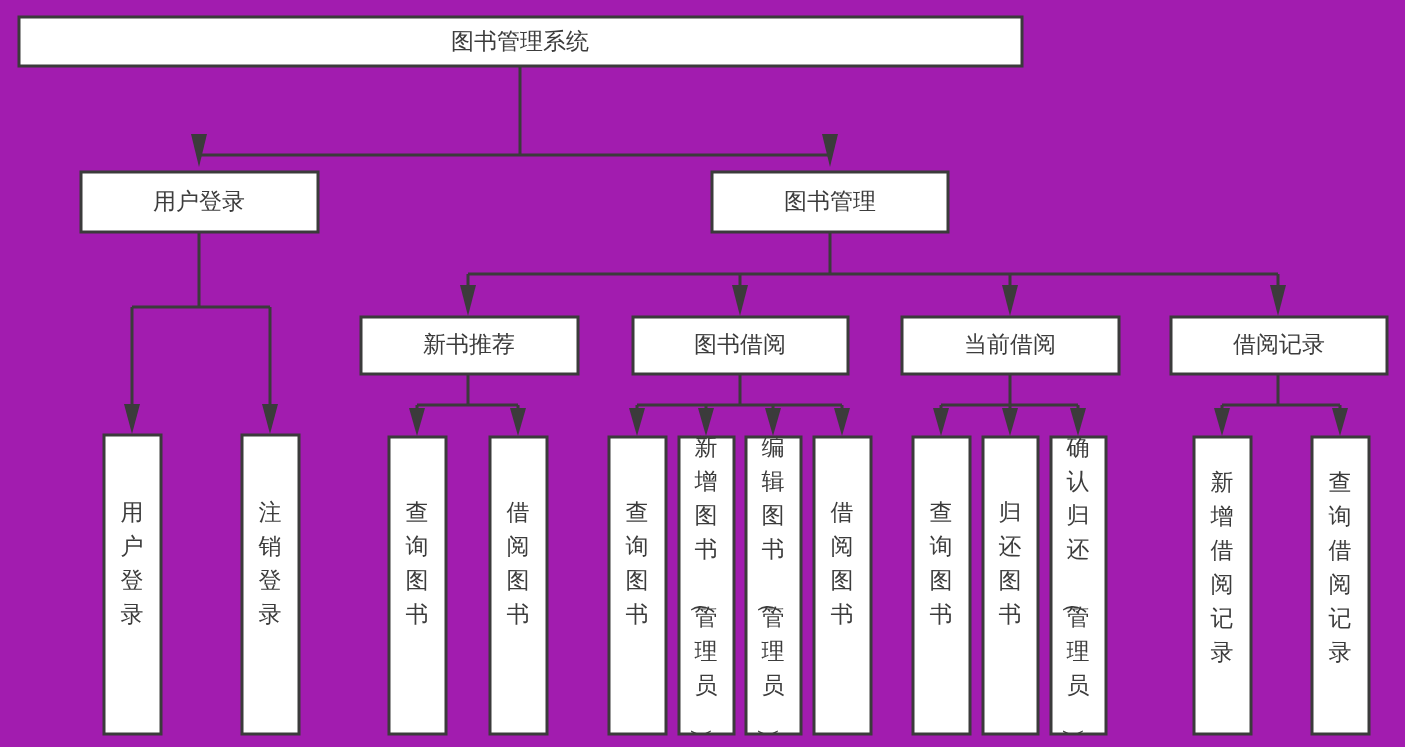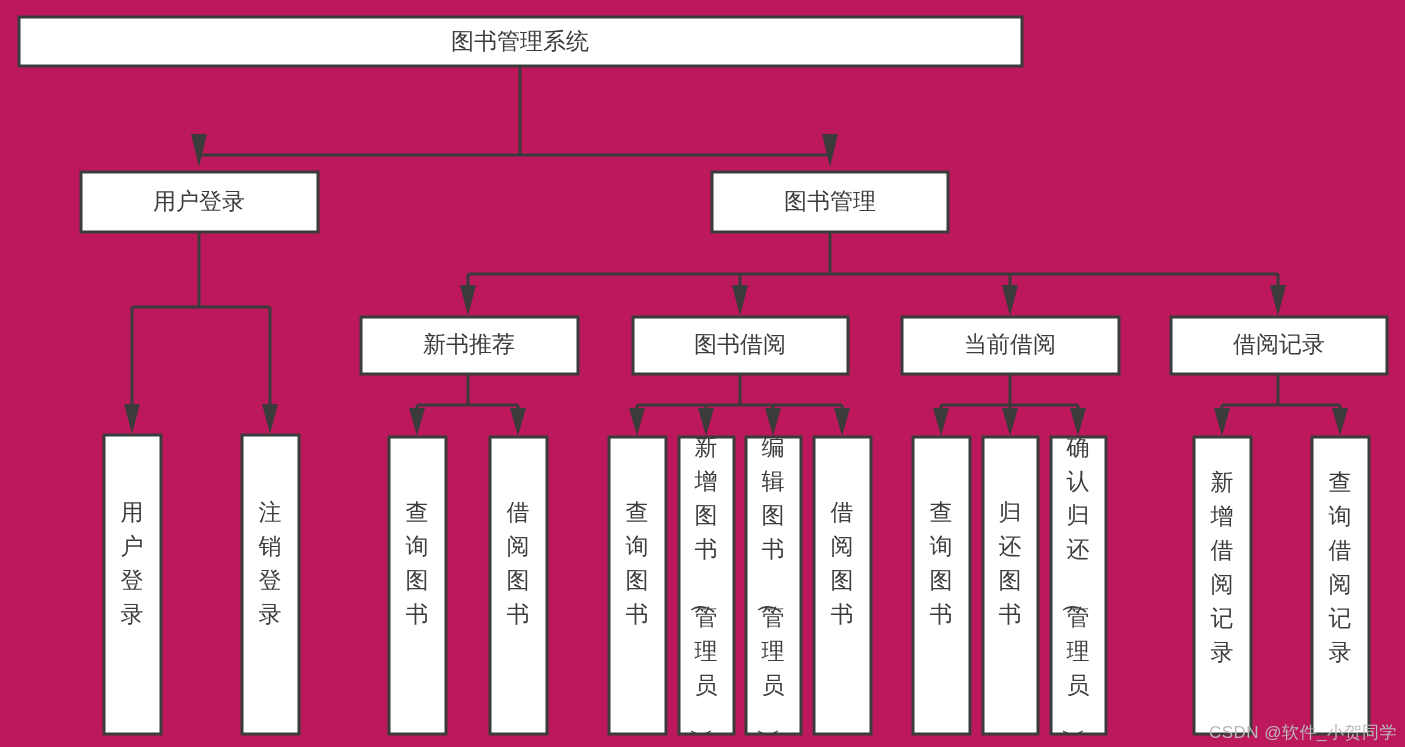--- a/index.html
+++ b/index.html
@@ -10,21 +10,21 @@
   body {
     width: 1405px;
     height: 747px;
     font-family: "Liberation Sans", "DejaVu Sans", sans-serif;
     overflow: hidden;
   }
   #diagram-root {
     position: relative;
     width: 1405px;
     height: 747px;
-    background: #be185d;
+    background: #a21caf;
   }
   svg#flow {
     position: absolute;
     left: 0;
     top: 0;
     width: 1405px;
     height: 747px;
     display: block;
   }
   .node-rect {
@@ -244,14 +244,13 @@
       </g>
 
       <g>
         <rect class="node-rect" x="1312" y="437" width="57" height="297"></rect>
         <text class="node-label-v vtext"><tspan x="1340" y="490">查</tspan><tspan x="1340" y="524">询</tspan><tspan x="1340" y="558">借</tspan><tspan x="1340" y="592">阅</tspan><tspan x="1340" y="626">记</tspan><tspan x="1340" y="660">录</tspan></text>
       </g>
 
     </g>
   </svg>
 
-  <div class="watermark">CSDN @软件_小贺同学</div>
 </div>
 
 </body></html>

